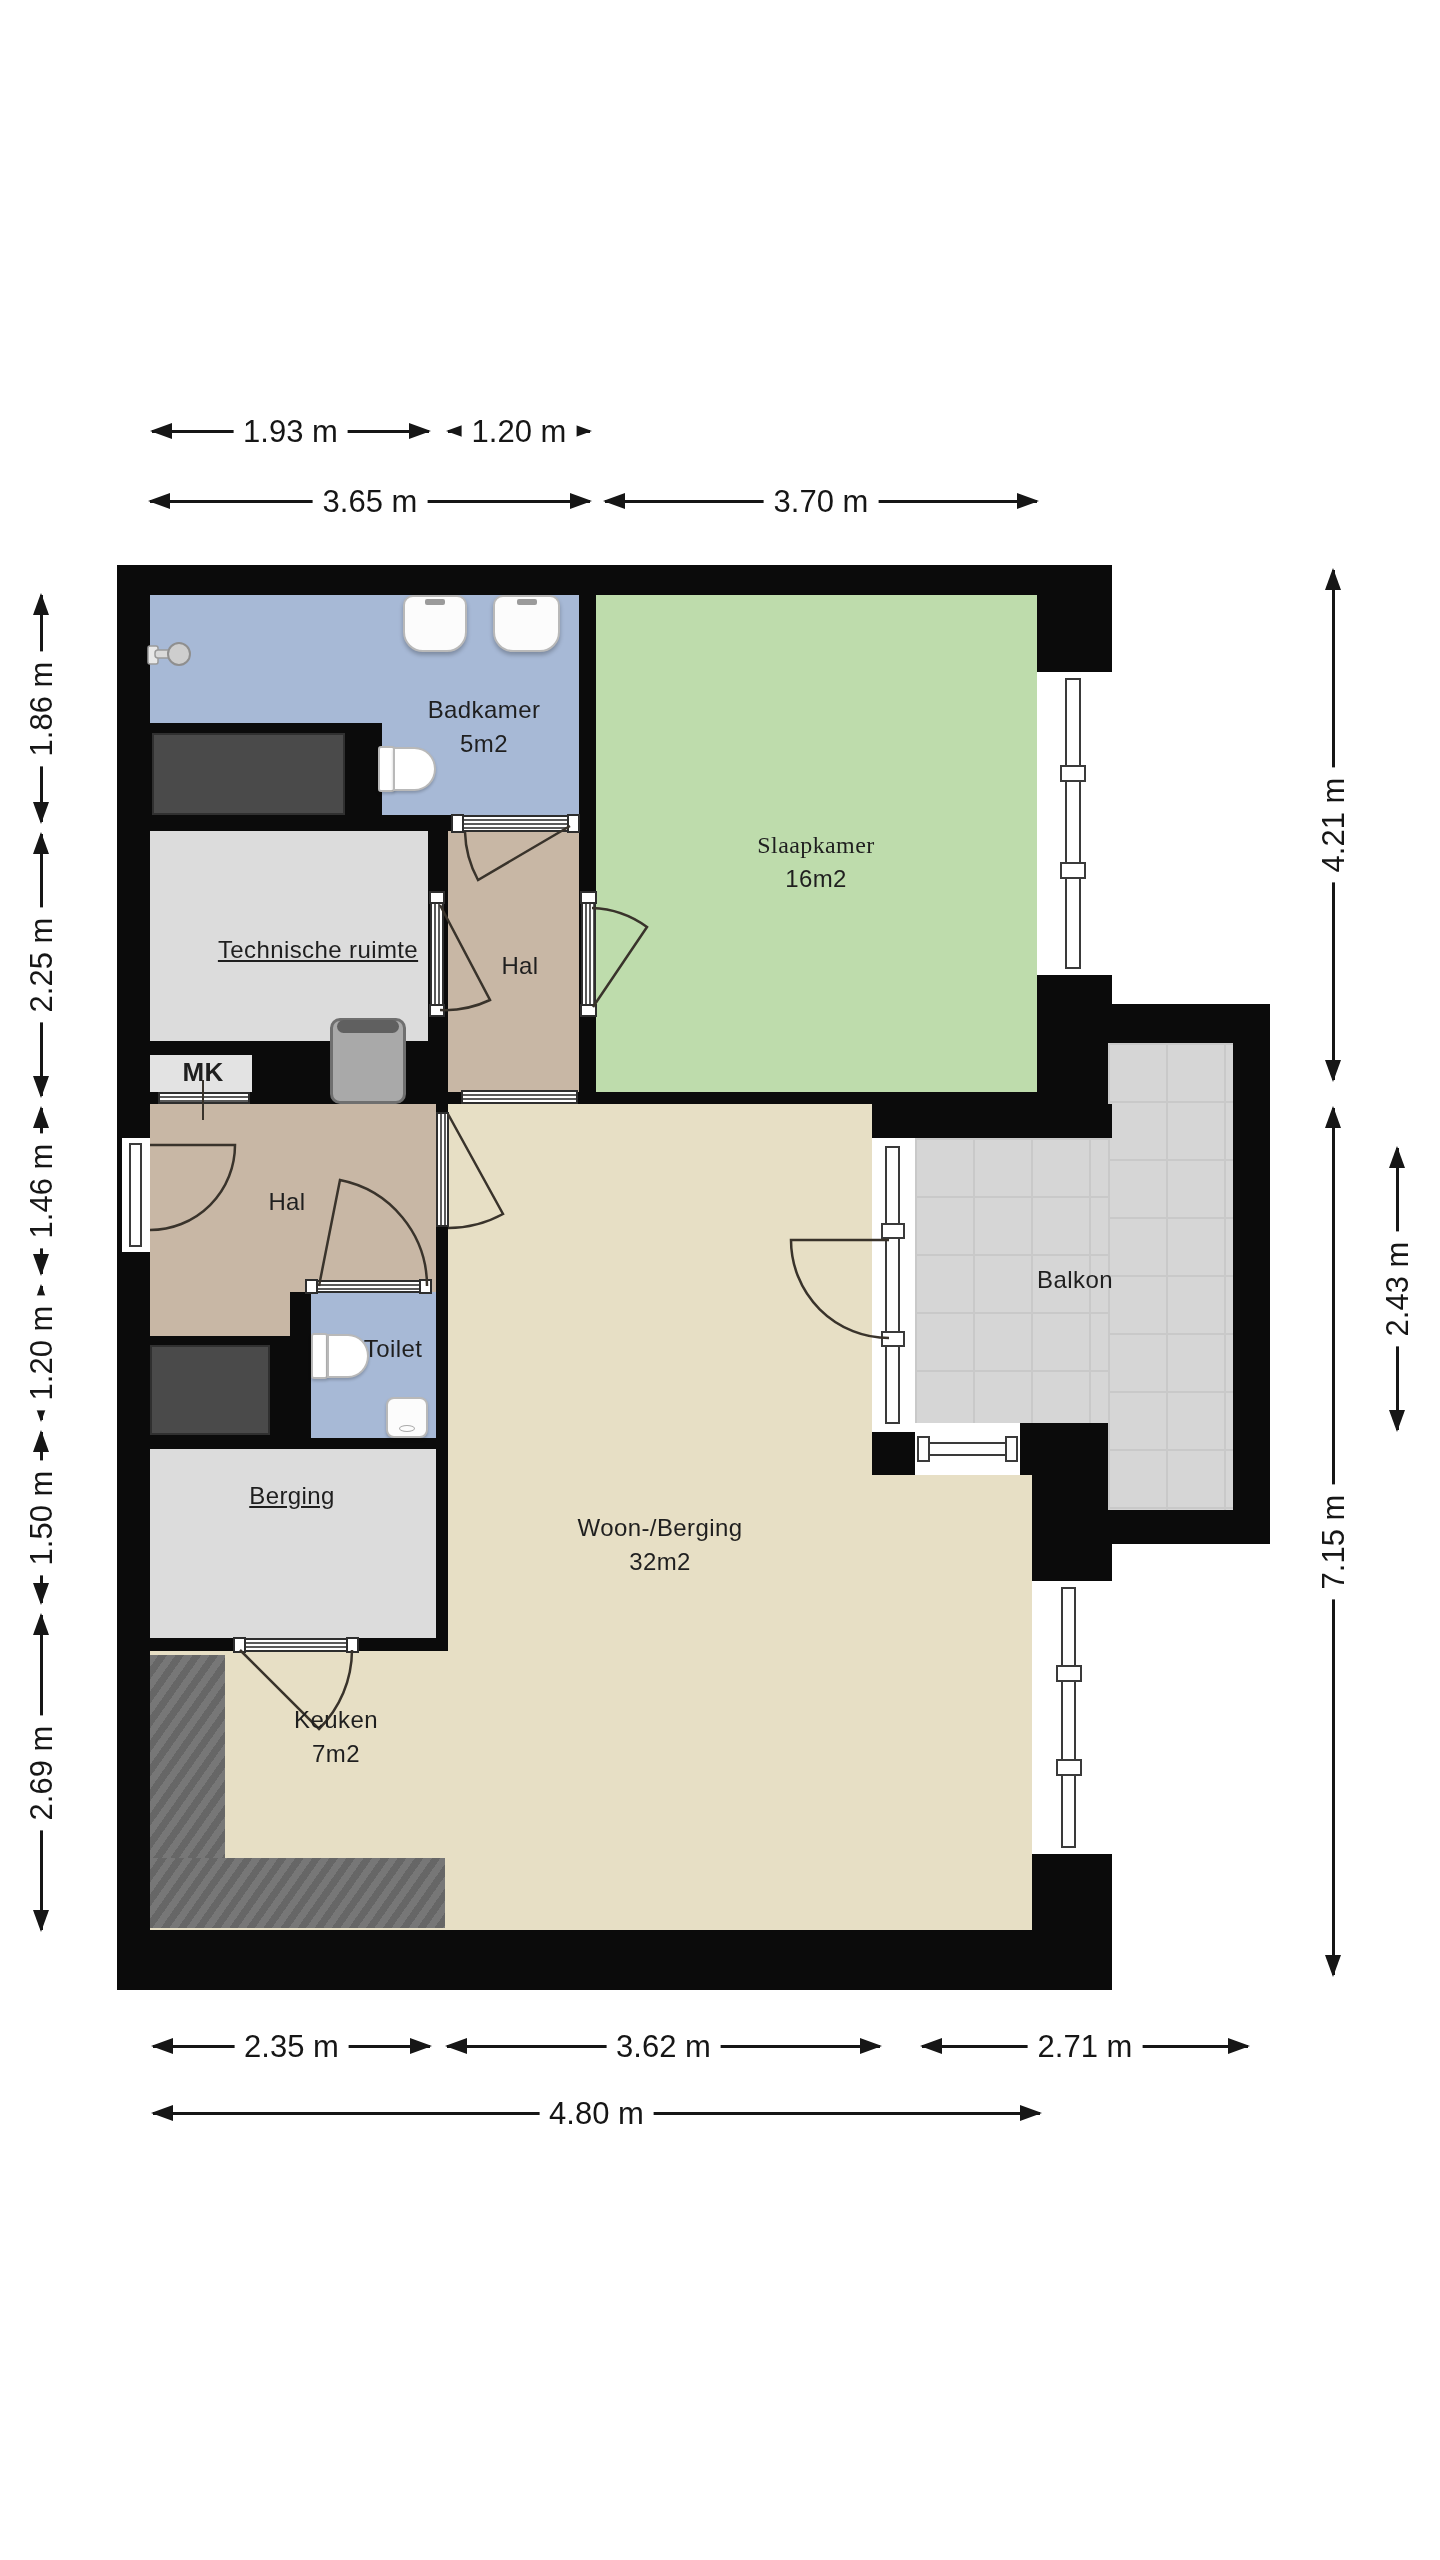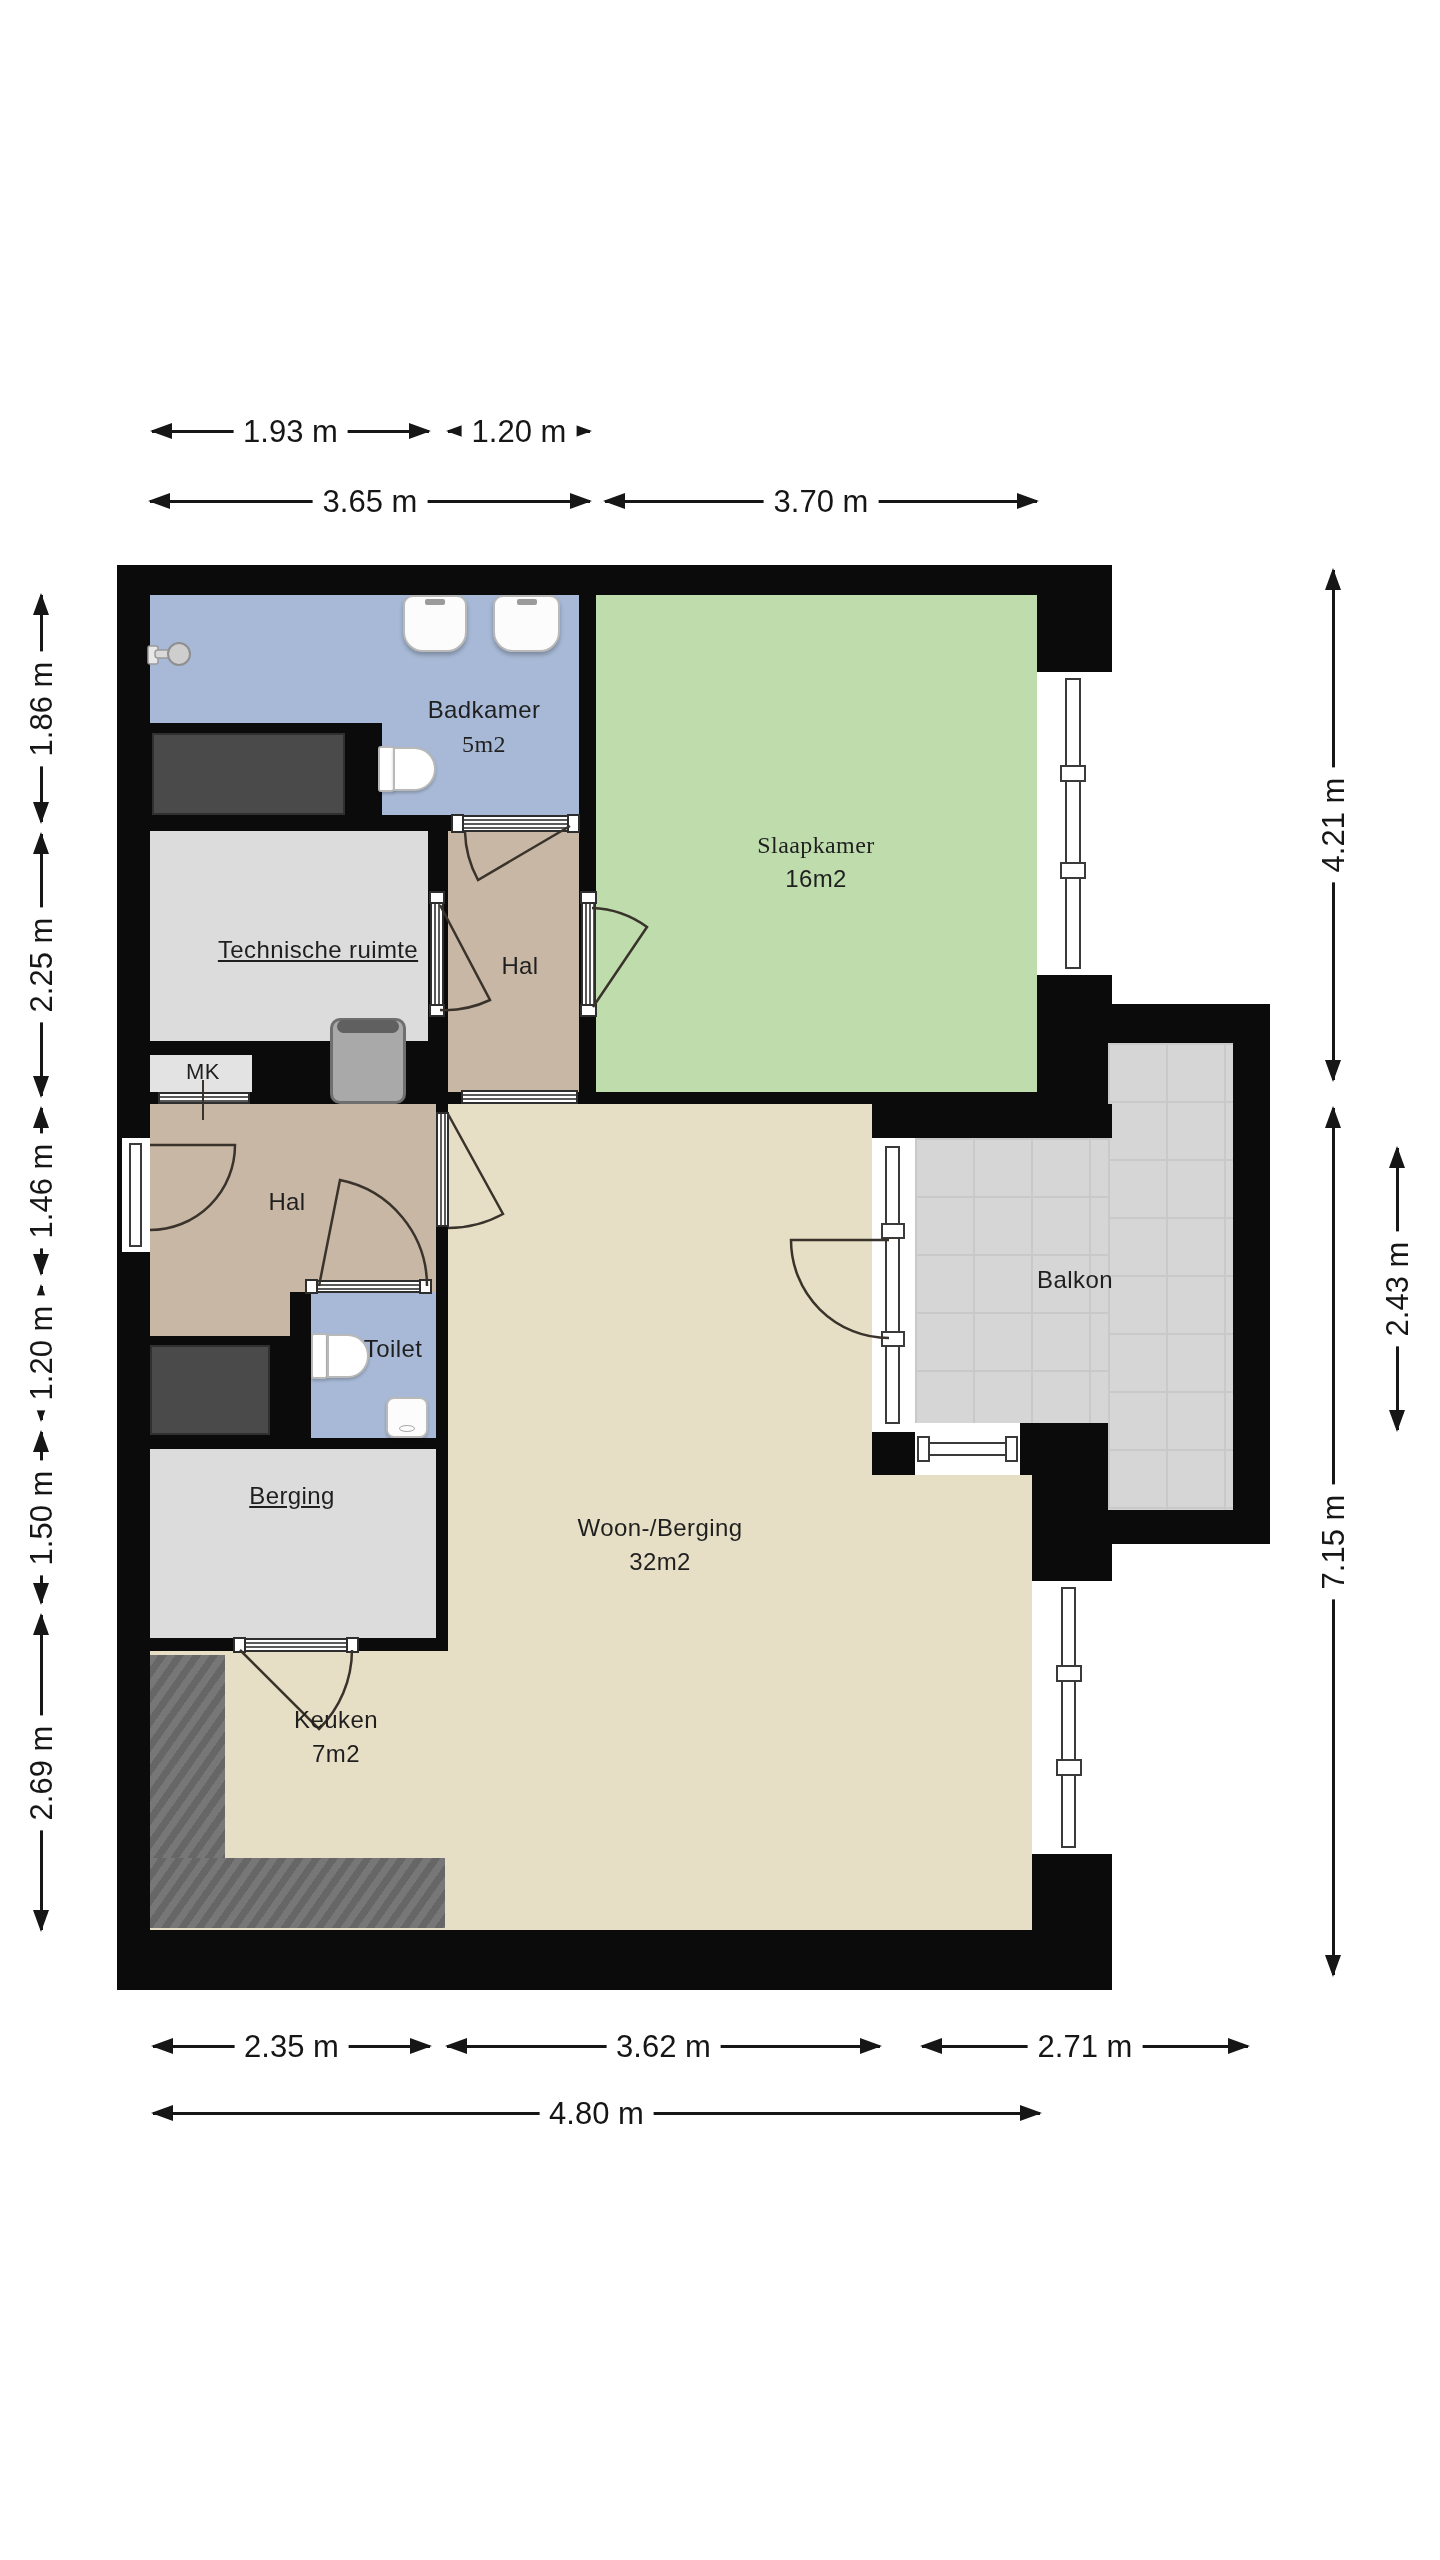--- a/index.html
+++ b/index.html
@@ -47,21 +47,21 @@
         box-sizing:border-box;box-shadow:0 2px 3px rgba(0,0,0,.2);}
   .bowl{position:absolute;background:#fff;border:2px solid var(--fixture_border);
         border-radius:0 50% 50% 0;box-sizing:border-box;box-shadow:0 2px 3px rgba(0,0,0,.2);}
   .wc-sink{position:absolute;background:#fcfcfc;border:2px solid var(--fixture_border);border-radius:8px;
         box-sizing:border-box;box-shadow:0 2px 3px rgba(0,0,0,.2);}
   .wc-sink::before{content:"";position:absolute;bottom:4px;left:50%;transform:translateX(-50%);
         width:14px;height:5px;border:1.5px solid #aaa;border-radius:50%;}
   
   .room-label{position:absolute;transform:translate(-50%,-50%);font-size:24px;color:var(--label_text);
         white-space:nowrap;letter-spacing:.4px;}
-  .room-label.small{font-size:22px;}
+  .room-label.small{font-size:26px;font-weight:bold;}
   
   .dim{position:absolute;}
   .dim-h{border-top:3px solid var(--dimension);}
   .dim-v{border-left:3px solid var(--dimension);}
   .dim-label{position:absolute;background:#fff;font-size:31px;color:var(--dimension);white-space:nowrap;}
   .dim-h .dim-label{left:50%;top:-1px;transform:translate(-50%,-50%);padding:0 10px;}
   .dim-v .dim-label{left:-1px;top:50%;transform:translate(-50%,-50%) rotate(-90deg);padding:0 10px;}
   .ah{position:absolute;width:0;height:0;}
   .ah-left{left:-2px;top:-10px;border-top:8px solid transparent;border-bottom:8px solid transparent;border-right:22px solid var(--dimension);}
   .ah-right{right:-2px;top:-10px;border-top:8px solid transparent;border-bottom:8px solid transparent;border-left:22px solid var(--dimension);}
@@ -159,21 +159,21 @@
     <div class="tank" style="left:378px;top:746px;width:17px;height:46px;"></div>
     <div class="bowl" style="left:393px;top:747px;width:43px;height:44px;"></div>
   </div>
   <div>
     <div class="tank" style="left:311px;top:1333px;width:17px;height:46px;"></div>
     <div class="bowl" style="left:327px;top:1334px;width:42px;height:44px;"></div>
   </div>
   <div class="wc-sink" style="left:386px;top:1397px;width:42px;height:41px;"></div>
 
   <span class="room-label" style="left:484px;top:710px;">Badkamer</span>
-  <span class="room-label" style="left:484px;top:744px;font-family:Liberation Serif, serif;">5m2</span>
+  <span class="room-label" style="left:484px;top:744px;">5m2</span>
   <span class="room-label" style="left:816px;top:845px;font-family:Liberation Serif, serif;">Slaapkamer</span>
   <span class="room-label" style="left:816px;top:879px;">16m2</span>
   <span class="room-label" style="left:318px;top:950px;text-decoration:underline;">Technische ruimte</span>
   <span class="room-label" style="left:520px;top:966px;">Hal</span>
   <span class="room-label small" style="left:203px;top:1072px;">MK</span>
   <span class="room-label" style="left:287px;top:1202px;">Hal</span>
   <span class="room-label" style="left:393px;top:1349px;">Toilet</span>
   <span class="room-label" style="left:292px;top:1496px;text-decoration:underline;">Berging</span>
   <span class="room-label" style="left:660px;top:1528px;">Woon-/Berging</span>
   <span class="room-label" style="left:660px;top:1562px;">32m2</span>

